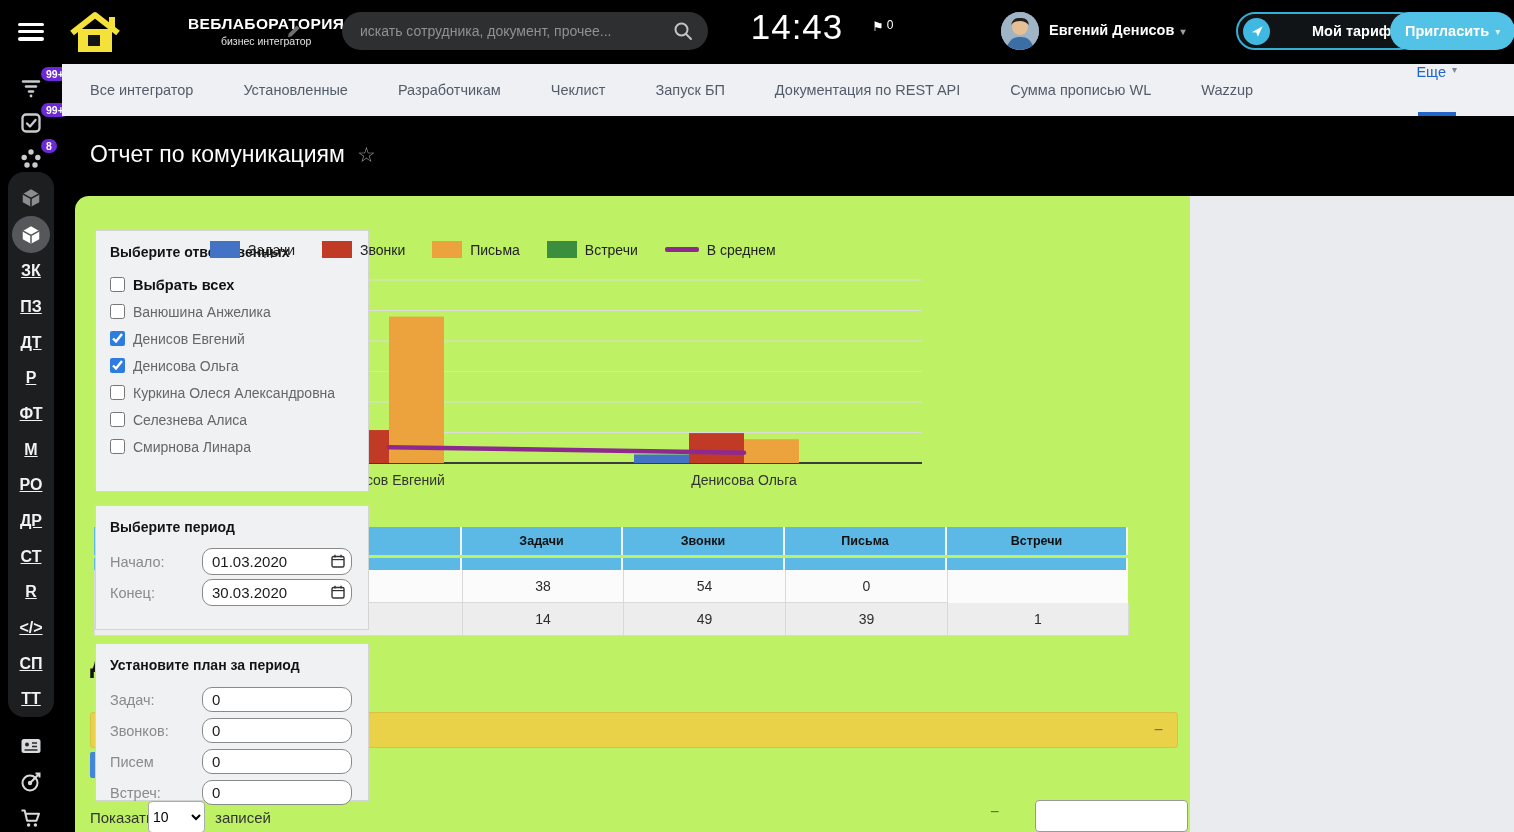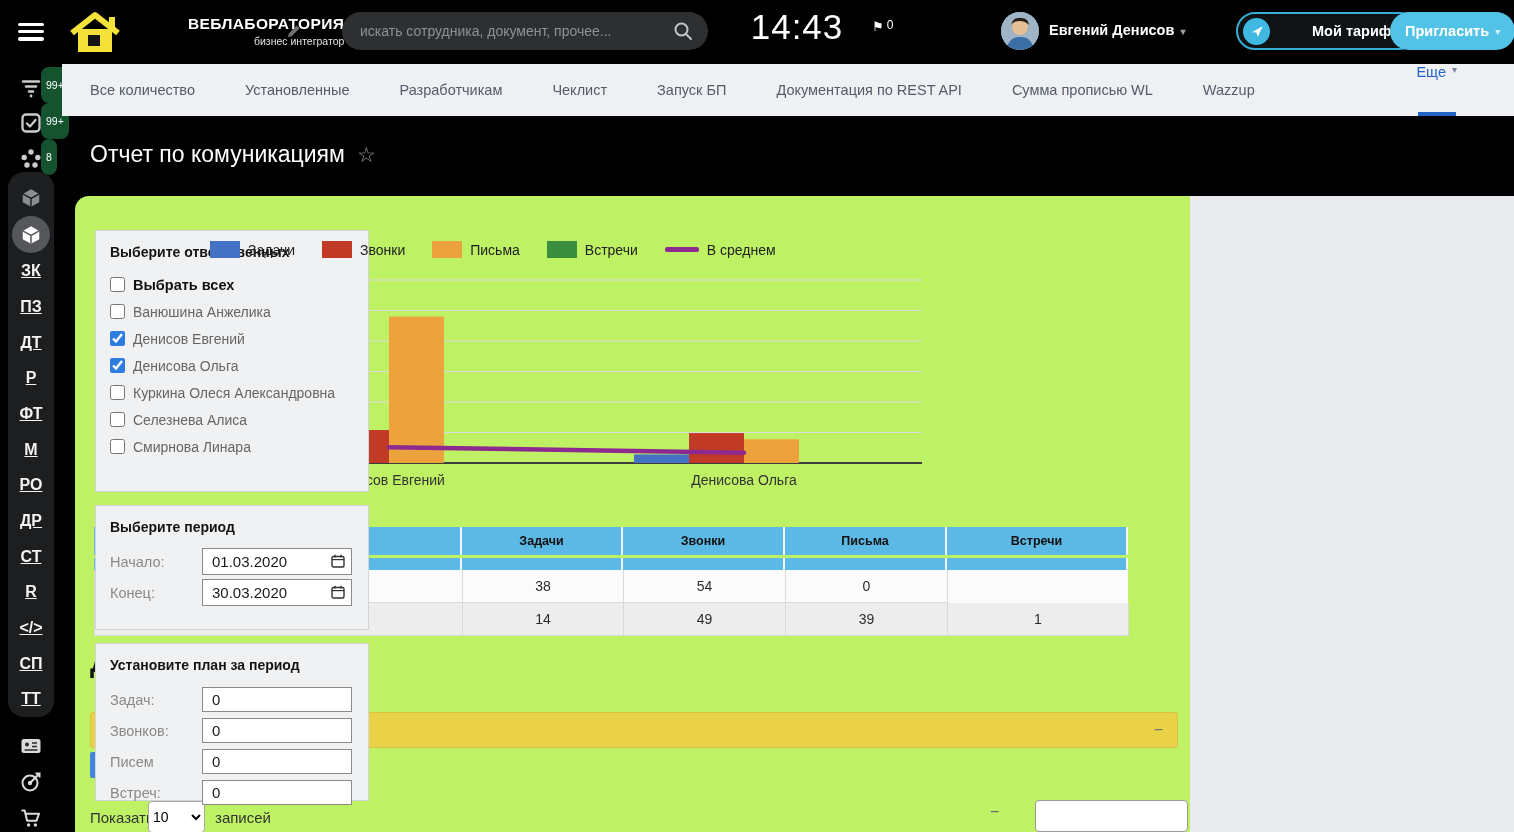--- a/index.html
+++ b/index.html
@@ -6,21 +6,21 @@
   html,body { width:1514px; height:832px; overflow:hidden; }
   body { position:relative; background:#000; font-family:"Liberation Sans", sans-serif; }
 
   
   .topbar { position:absolute; left:0; top:0; width:1514px; height:64px; background:#000; z-index:30; }
   .hamburger { position:absolute; left:18px; top:23px; width:26px; height:18px; cursor:pointer; }
   .hamburger span { display:block; width:26px; height:3.2px; background:#fff; border-radius:2px; margin-bottom:4px; }
   .brand-logo { position:absolute; left:64px; top:9px; }
   .brand-text { position:absolute; left:140px; top:15px; text-align:center;margin-left:48px; }
   .brand-title { color:#fff; font-size:15.5px; font-weight:bold; letter-spacing:.4px; }
-  .brand-sub { color:#e3e3e3; font-size:10.5px; margin-top:2px;text-align:right; }
+  .brand-sub { color:#e3e3e3; font-size:10.5px; margin-top:2px; }
   .pencil { position:absolute; left:286px; top:24px; }
   .search-pill { position:absolute; left:342px; top:12px; width:366px; height:38px; background:#2e2f31; border-radius:19px; }
   .search-pill input { width:100%; height:100%; background:transparent; border:none; outline:none; color:#cfcfcf; font-size:14px; padding:0 44px 0 18px; font-family:inherit; }
   .search-pill input::placeholder { color:#8d9296; }
   .search-icn { position:absolute; right:15px; top:9px; }
   .clock { position:absolute; left:744px; top:7px; width:106px; text-align:center; color:#fff; font-size:35px; font-weight:300; letter-spacing:1px; }
   .flagwrap { position:absolute; left:872px; top:19px; color:#fff; font-size:13px; }
   .flagwrap .cnt { font-size:12px; margin-left:3px; position:relative; top:-2px; }
   .avatar { position:absolute; left:1001px; top:12px; width:38px; height:38px; border-radius:50%; overflow:hidden; background:#8fb0c6; }
   .username { position:absolute; left:1049px; top:22px; color:#fff; font-size:14.5px; font-weight:bold; }
@@ -28,21 +28,21 @@
   .tariff-btn { position:absolute; left:1236px; top:12px; height:38px; border:2px solid #37aed4; border-radius:19px; background:#101417; display:flex; align-items:center; padding:0 13px 0 5px; cursor:pointer; }
   .tariff-btn .rocket { width:27px; height:27px; border-radius:50%; background:#3fb9e2; display:flex; align-items:center; justify-content:center; margin-right:9px; }
   .tariff-btn .lbl { color:#fff; font-size:14.5px; font-weight:bold;margin-left:33px; }
   .invite-btn { position:absolute; left:1390px; top:12px; height:38px; border-radius:19px; background:#52c3e6; display:flex; align-items:center; padding:0 15px; cursor:pointer; }
   .invite-btn .lbl { color:#fff; font-size:14.5px; font-weight:bold; }
   .invite-btn .chev { color:#d9f2fa; }
 
   
   .sidebar { position:absolute; left:0; top:64px; width:62px; height:768px; background:#000; z-index:20; }
   .sb-icn { position:absolute; left:19px; width:24px; height:24px; }
-  .sb-badge { position:absolute; left:22px; top:-8px; background:#14532d; color:#fff; font-size:10.5px; font-weight:normal; padding:12px 5px; border-radius:8px; white-space:nowrap; }
+  .sb-badge { position:absolute; left:22px; top:-8px; background:#6d28d9; color:#fff; font-size:10.5px; font-weight:bold; padding:1px 5px; border-radius:8px; white-space:nowrap; }
   .app-rail { position:absolute; left:8px; top:108px; width:46px; height:545px; background:#1d1e20; border-radius:16px; display:flex; flex-direction:column; align-items:center; padding-top:8px; }
   .rail-item { height:36px; display:flex; align-items:center; justify-content:center; color:#f2f2f2; font-size:16px; font-weight:bold; cursor:pointer;text-decoration:underline; }
   .rail-active { width:38px; height:38px; border-radius:50%; background:#55575b; }
 
   
   .nav { position:absolute; left:62px; top:64px; right:0; height:52px; background:#eef0f3; display:flex; align-items:center; padding-left:28px; gap:50px; z-index:25; }
   .nav-item { color:#535c69; font-size:14.5px; cursor:pointer; white-space:nowrap; }
   .nav-more { position:absolute; right:57px; top:0; height:100%; display:flex; color:#2264c8; font-size:14.5px; cursor:pointer; }
   .nav-more .chev { color:#7a8799; }
   .nav-underline { position:absolute; right:58px; bottom:0; width:38px; height:4px; background:#2264c8; }
@@ -97,21 +97,21 @@
   
   .rpanel { position:absolute; left:20px; width:274px; background:#f0f1f2; border:1px solid #d2d4d6; padding:13px 14px; }
   .rpanel h3 { font-size:14px; color:#141414; margin-bottom:11px; }
   .chk-row { display:flex; align-items:center; height:27px; gap:8px; cursor:pointer; }
   .chk-row input { width:15px; height:15px; accent-color:#2e7ce0; cursor:pointer; }
   .chk-row .lab { font-size:14px; color:#666; white-space:nowrap; }
   .chk-row .lab-bold { font-size:14.5px; color:#111; font-weight:bold; }
   .frm-row { display:flex; align-items:center; height:31px; }
   .frm-row .flab { width:92px; color:#8a8a8a; font-size:14.5px; }
   .frm-row .fwrap { position:relative; }
-  .frm-row input { width:150px; height:27px; border:1px solid #8a8a8a; border-radius:0; background:#fff; font-size:15px; padding:0 9px; font-family:inherit; color:#1a1a1a; }
+  .frm-row input { width:150px; height:27px; border:1px solid #8a8a8a; border-radius:10px; background:#fff; font-size:15px; padding:0 9px; font-family:inherit; color:#1a1a1a; }
   .frm-row input.with-cal { padding-right:26px; }
   .cal-icn { position:absolute; right:7px; top:6px; }
   .p-plan input { height:25px; }
 </style>
 </head>
 <body>
 
 <div class="topbar">
   <div class="hamburger">
       <span></span>
@@ -241,21 +241,21 @@
   <div class="sb-icn" style="top:742px;">
     <svg width="24" height="24" viewBox="0 0 24 24">
         <path d="M2.5 4.5 h3.2 l2.4 10.2 h9.4 l2.5-7 H7" fill="none" stroke="#d9dbdd" stroke-width="2" stroke-linejoin="round"></path>
         <circle cx="9.6" cy="19" r="1.7" fill="#d9dbdd"></circle>
         <circle cx="16.4" cy="19" r="1.7" fill="#d9dbdd"></circle>
       </svg>
   </div>
 </div>
 
 <div class="nav">
-  <span class="nav-item">Все количество</span>
+  <span class="nav-item">Все интегратор</span>
   <span class="nav-item">Установленные</span>
   <span class="nav-item">Разработчикам</span>
   <span class="nav-item">Чеклист</span>
   <span class="nav-item">Запуск БП</span>
   <span class="nav-item">Документация по REST API</span>
   <span class="nav-item">Сумма прописью WL</span>
   <span class="nav-item">Wazzup</span>
   <span class="nav-more">
       <span>Еще</span>
       <span class="chev">▾</span>

